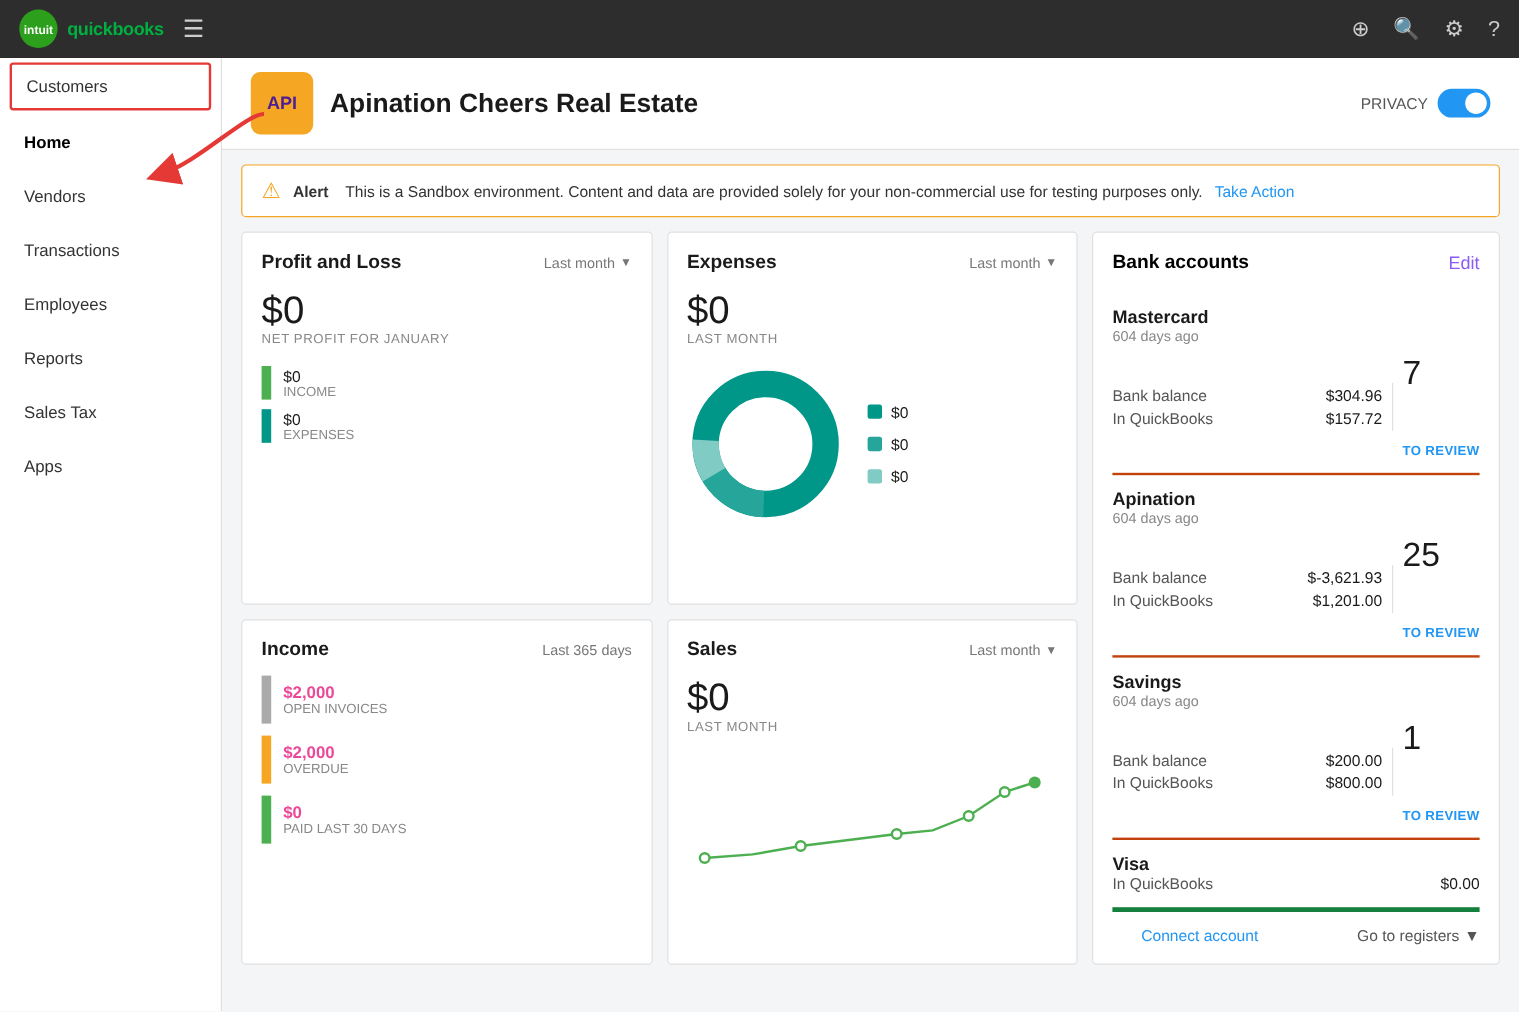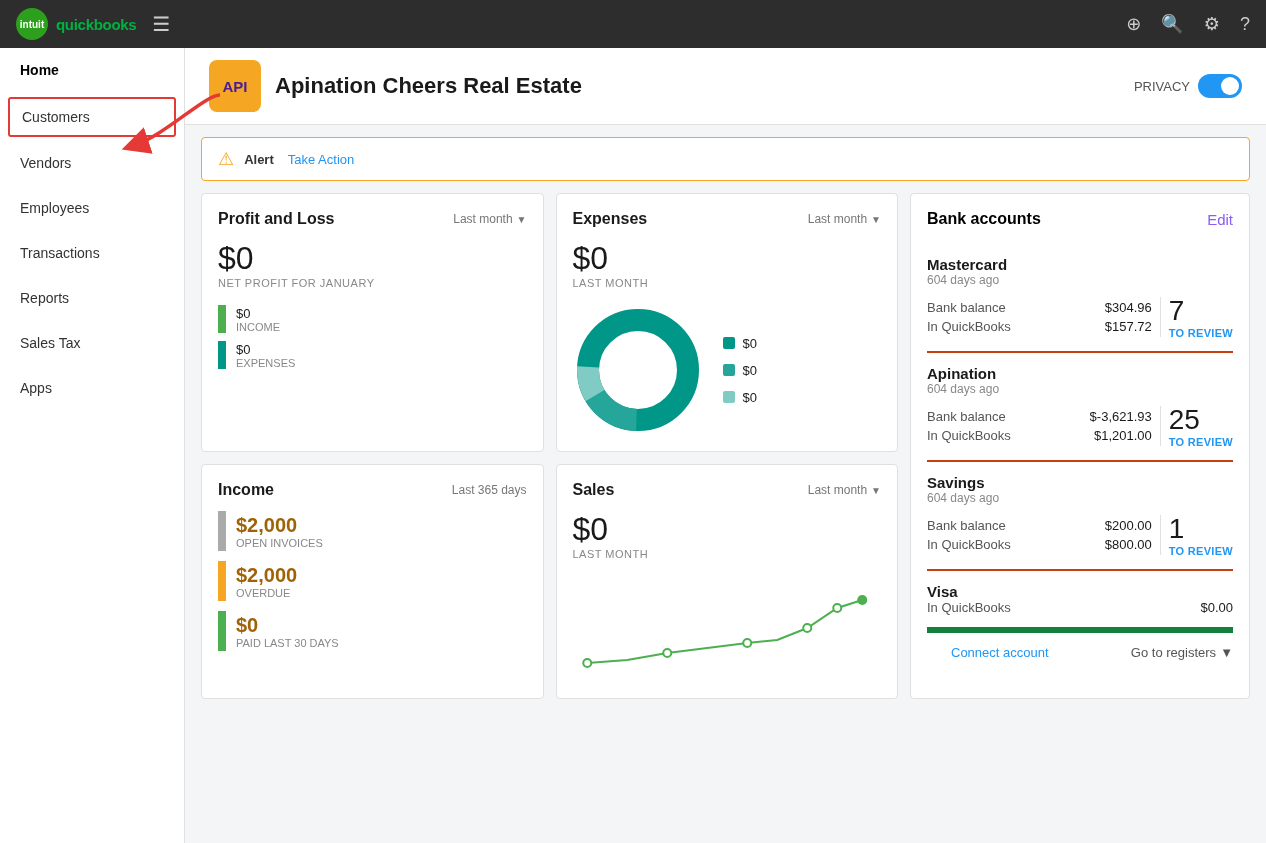--- a/index.html
+++ b/index.html
@@ -165,49 +165,49 @@
     .donut-svg { width: 130px; height: 130px; }
     .donut-legend { display: flex; flex-direction: column; gap: 12px; }
     .legend-item { display: flex; align-items: center; gap: 8px; font-size: 13px; color: #1a1a1a; }
     .legend-dot { width: 12px; height: 12px; border-radius: 2px; }
     .income-stats { display: flex; flex-direction: column; gap: 10px; }
     .income-stat-row { display: flex; align-items: center; gap: 10px; }
     .income-stat-dot { width: 8px; height: 40px; }
     .income-stat-dot.invoices { background: #aaa; }
     .income-stat-dot.overdue { background: #f5a623; }
     .income-stat-dot.paid { background: #4caf50; }
-    .stat-val { font-size: 20px; font-weight: 600; color: #a16207; }
+    .stat-val { font-size: 14px; font-weight: 600; color: #ec4899; }
     .stat-lbl { font-size: 11px; color: #888; }
 
     
     .sales-chart { width: 100%; height: 90px; margin-top: 12px; }
 
     
     .bank-card { grid-row: span 2; }
     .bank-header { display: flex; justify-content: space-between; align-items: center; margin-bottom: 16px; }
     .bank-title { font-size: 16px; font-weight: 600; }
     .bank-edit { font-size: 15px; color: #8b5cf6; cursor: pointer; padding-left: 44px; }
     .bank-account { padding: 12px 0; border-bottom: 2px solid #c2410c; }
     .bank-account:last-of-type { border-bottom: none; }
     .bank-account-name { font-size: 15px; font-weight: 600; color: #1a1a1a; }
     .bank-account-age { font-size: 12px; color: #888; margin-bottom: 8px; }
     .bank-account-row { display: flex; justify-content: space-between; align-items: center; }
     .bank-label { font-size: 13px; color: #555; }
     .bank-amount { font-size: 13px; color: #1a1a1a; }
     .bank-review-group { display: flex; align-items: center; gap: 6px; }
     .review-num { font-size: 28px; font-weight: 300; color: #1a1a1a; }
-    .review-badge { font-size: 11px; font-weight: 600; color: #2196F3; letter-spacing: 0.3px; cursor: pointer; }
+    .review-badge { font-size: 11px; font-weight: 600; color: #2196F3; letter-spacing: 0.3px; cursor: pointer; margin-top: 43px; }
     .bank-divider { width: 1px; height: 40px; background: #e0e0e0; margin: 0 8px; }
     .bank-values { flex: 1; }
     .connect-row { display: flex; justify-content: space-between; align-items: center; margin-top: 12px; margin-left: 24px; }
     .connect-btn { color: #2196F3; font-size: 13px; cursor: pointer; font-weight: 500; }
     .go-registers { font-size: 13px; color: #555; cursor: pointer; display: flex; align-items: center; gap: 4px; }
 
     
-    .visa-section { padding: 12px 0; border-bottom: 6px solid #15803d; }
+    .visa-section { padding: 12px 0; border-bottom: 4px solid #15803d; }
     .visa-row { display: flex; justify-content: space-between; }
   </style>
 </head>
 <body>
 
 <nav class="topnav">
   <div class="topnav-left">
     <div class="qb-logo">
       <div class="qb-logo-icon">
         <svg width="28" height="28" viewBox="0 0 28 28">
@@ -223,34 +223,34 @@
     <span class="topnav-icon">⊕</span>
     <span class="topnav-icon">🔍</span>
     <span class="topnav-icon">⚙</span>
     <span class="topnav-icon">?</span>
   </div>
 </nav>
 
 <div class="layout">
 
   <aside class="sidebar">
+    <div class="sidebar-item customers-item">
+      <span>Customers</span>
+    </div>
     <div class="sidebar-item active">
       <span>Home</span>
     </div>
-    <div class="sidebar-item customers-item">
-      <span>Customers</span>
-    </div>
     <div class="sidebar-item">
       <span>Vendors</span>
     </div>
     <div class="sidebar-item">
+      <span>Transactions</span>
+    </div>
+    <div class="sidebar-item">
       <span>Employees</span>
-    </div>
-    <div class="sidebar-item">
-      <span>Transactions</span>
     </div>
     <div class="sidebar-item">
       <span>Reports</span>
     </div>
     <div class="sidebar-item">
       <span>Sales Tax</span>
     </div>
     <div class="sidebar-item">
       <span>Apps</span>
     </div>
@@ -274,20 +274,21 @@
       </div>
       <div class="privacy-toggle">
         <span>PRIVACY</span>
         <div class="toggle-switch"></div>
       </div>
     </div>
 
     <div class="alert-bar">
       <span class="alert-icon">⚠</span>
       <span class="alert-title">Alert</span>
+      <span>This is a Sandbox environment. Content and data are provided solely for your non-commercial use for testing purposes only.</span>
       <a class="alert-link">Take Action</a>
     </div>
 
     <div class="dashboard-grid">
 
       <div class="card">
         <div class="card-header">
           <span class="card-title">Profit and Loss</span>
           <span class="card-subtitle">
             <span>Last month</span>

